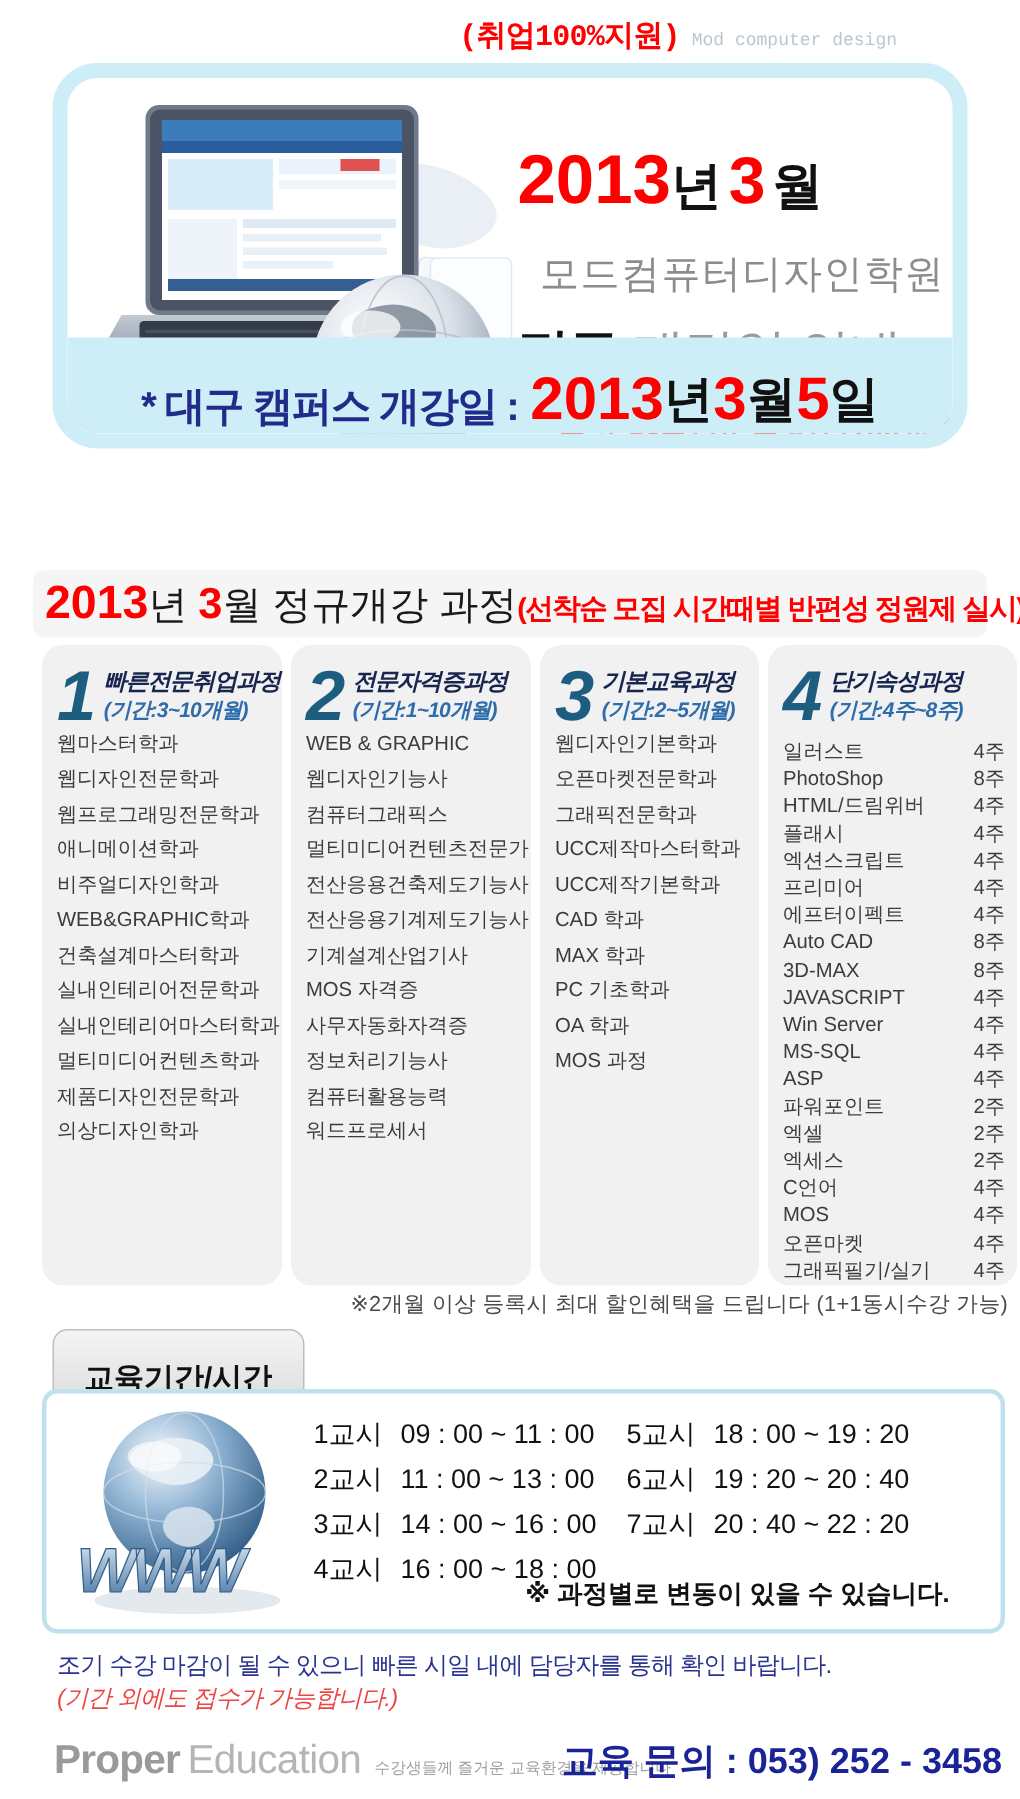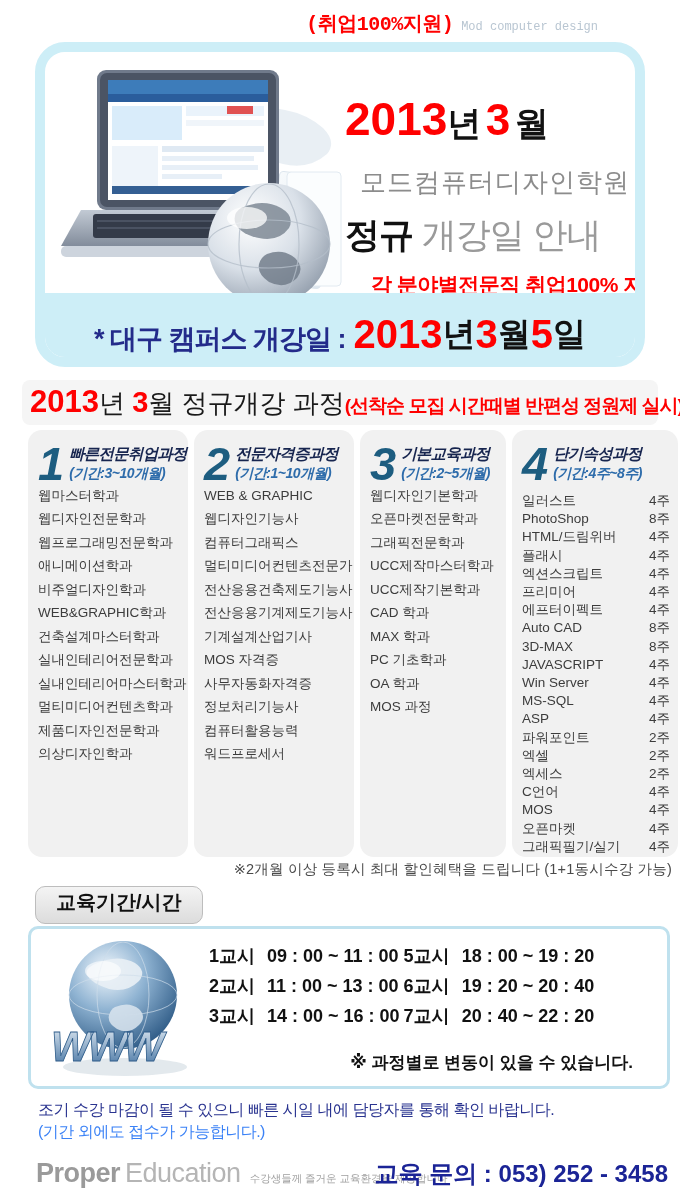--- a/index.html
+++ b/index.html
@@ -6,21 +6,21 @@
   html,body { background:#fff; }
   body { font-family:"Liberation Sans","DejaVu Sans",sans-serif; }
   .page { position:relative; width:680px; height:1199px; background:#fff; overflow:hidden; margin:0 auto; }
 
   
   .top-header { position:absolute; top:10px; left:0; width:680px; display:flex; justify-content:flex-end; align-items:baseline; gap:8px; padding-right:82px;font-family:Liberation Mono, monospace; }
   .support-note { color:#ff0000; font-weight:bold; font-size:20px; letter-spacing:-0.5px; }
   .brand-small { color:#b9c6d2; font-size:12px; }
 
   
-  .banner { position:absolute; left:35px; top:42px; width:610px; height:325px; border:10px solid #cdeef7; border-radius:30px; background:#fff; overflow:hidden; }
+  .banner { position:absolute; left:35px; top:42px; width:610px; height:257px; border:10px solid #cdeef7; border-radius:30px; background:#fff; overflow:hidden; }
   .banner-art { position:absolute; left:-4px; top:6px; width:305px; height:250px; }
   .banner-text { position:absolute; left:300px; top:40px; width:300px; }
   .date-line { white-space:nowrap; }
   .date-year { color:#ff0000; font-weight:bold; font-size:46px; }
   .date-unit { color:#111; font-size:34px; font-weight:bold; }
   .date-month { color:#ff0000; font-weight:bold; font-size:44px; }
   .academy-name { margin-top:18px; color:#8c8c8c; font-size:26px; letter-spacing:1px; white-space:nowrap;text-align:center; }
   .title-line { margin-top:12px; white-space:nowrap; }
   .title-bold { color:#111; font-weight:900; font-size:35px; letter-spacing:-1px; }
   .title-rest { color:#9a9a9a; font-size:35px; letter-spacing:-1px; }
@@ -49,32 +49,32 @@
   .col-period { font-size:14px; font-weight:bold; font-style:italic; color:#2e6cab; letter-spacing:-0.5px; white-space:nowrap; }
   .col-items { list-style:none; font-size:13.5px; color:#3c3c3c; }
   .col-items li { line-height:23.5px; white-space:nowrap; }
   .w4 .col-items { margin-top:8px; font-size:13.5px; }
   .w4 .col-items li { line-height:18.2px; display:flex; justify-content:space-between; }
 
   
   .discount-note { position:absolute; top:860px; right:8px; color:#4a4a4a; font-size:14.5px; letter-spacing:0.2px;text-align:right; }
 
   
-  .schedule-badge { position:absolute; left:35px; top:886px; padding:2px 20px 7px 20px; background:linear-gradient(#f4f4f4,#dcdcdc); border:1px solid #bdbdbd; border-radius:10px; font-size:20px; font-weight:bold; color:#111; }
+  .schedule-badge { position:absolute; left:35px; top:886px; padding:18px 20px 7px 20px; background:linear-gradient(#f4f4f4,#dcdcdc); border:1px solid #bdbdbd; border-radius:10px; font-size:20px; font-weight:bold; color:#111; }
   .schedule-box { position:absolute; left:28px; top:926px; width:642px; height:163px; border:3px solid #bfe1ee; border-radius:10px; background:#fff; }
   .globe-art { position:absolute; left:14px; top:6px; width:168px; height:148px; }
-  .times { position:absolute; left:178px; top:12px; display:flex; gap:4px; font-weight:bold; font-size:18px; color:#111; }
+  .times { position:absolute; left:178px; top:12px; display:flex; gap:20px; font-weight:normal; font-size:18px; color:#111; }
   .times ul { list-style:none; }
   .times li { line-height:30px; white-space:nowrap; }
   .p-label { margin-right:12px; }
   .schedule-note { position:absolute; right:34px; bottom:12px; font-weight:bold; font-size:17px; color:#111; }
 
   
   .footer-notice1 { position:absolute; left:38px; top:1100px; color:#2a3490; font-size:16px; letter-spacing:-0.5px; }
-  .footer-notice2 { position:absolute; left:38px; top:1122px; color:#3b82f6; font-size:16px; letter-spacing:-0.5px; }
+  .footer-notice2 { position:absolute; left:38px; top:1122px; color:#ef4444; font-size:16px; letter-spacing:-0.5px;font-style:italic; }
   .footer-brand { position:absolute; left:36px; top:1158px; display:flex; align-items:baseline; gap:5px; white-space:nowrap; }
   .fb-bold { color:#9a9a9a; font-weight:bold; font-size:27px; letter-spacing:-0.5px; }
   .fb-light { color:#b5b5b5; font-size:27px; letter-spacing:-0.5px; }
   .fb-tag { color:#a0a0a0; font-size:10.5px; margin-left:4px; }
   .footer-contact { position:absolute; right:12px; top:1158px; color:#1b2496; font-weight:bold; font-size:24px; white-space:nowrap; }
 </style>
 </head>
 <body>
 
 <div class="page">
@@ -394,20 +394,23 @@
           </li>
 
           <li>
             <span class="p-label">2교시</span><span>11 : 00 ~ 13 : 00</span>
           </li>
 
           <li>
             <span class="p-label">3교시</span><span>14 : 00 ~ 16 : 00</span>
           </li>
 
+          <li>
+            <span class="p-label">4교시</span><span>16 : 00 ~ 18 : 00</span>
+          </li>
         </ul>
       <ul>
 
           <li>
             <span class="p-label">5교시</span><span>18 : 00 ~ 19 : 20</span>
           </li>
 
           <li>
             <span class="p-label">6교시</span><span>19 : 20 ~ 20 : 40</span>
           </li>

